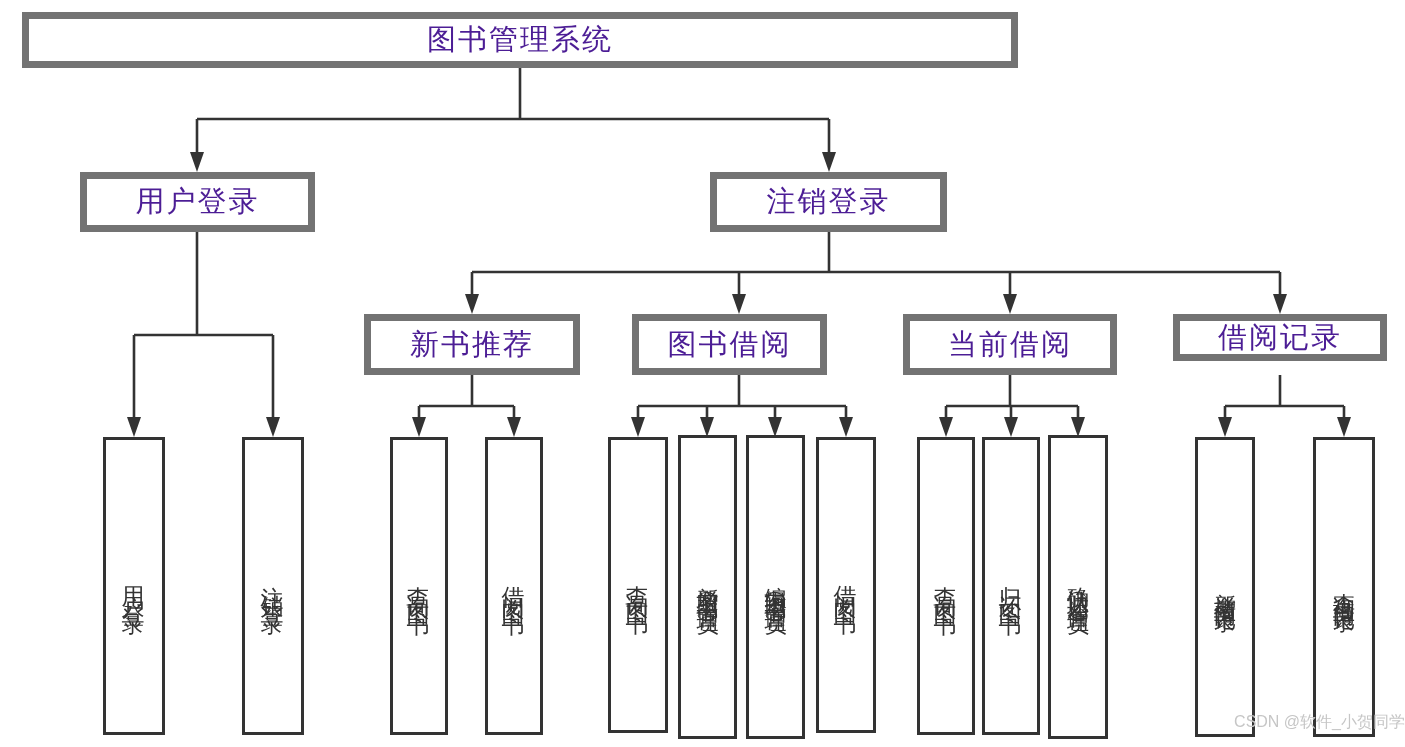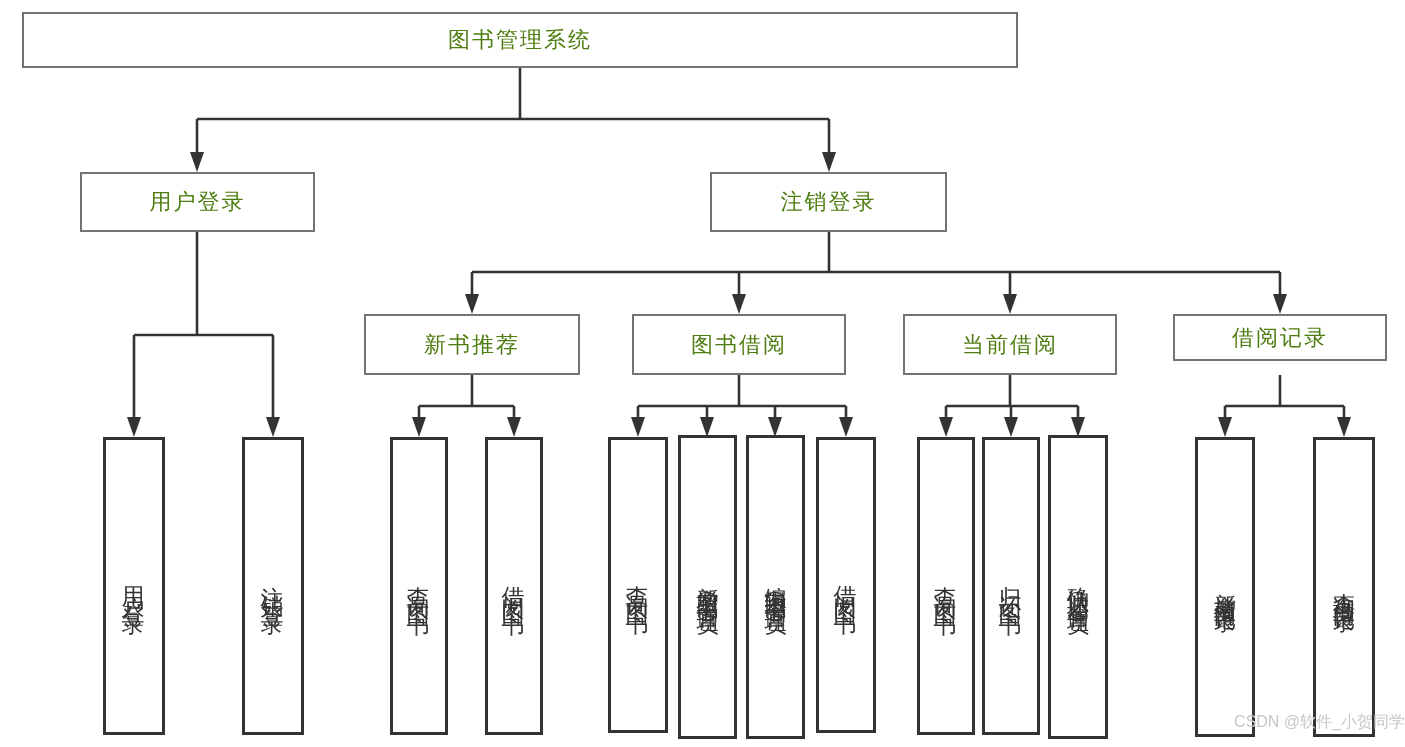--- a/index.html
+++ b/index.html
@@ -18,28 +18,28 @@
     background: #ffffff;
   }
   #connectors {
     position: absolute;
     left: 0; top: 0;
     z-index: 0;
   }
   .hbox {
     position: absolute;
     box-sizing: border-box;
-    border: 2px solid #737373;
+    border: 7px solid #737373;
     background: #ffffff;
     display: flex;
     align-items: center;
     justify-content: center;
-    font-size: 22px;
+    font-size: 29px;
     letter-spacing: 2px;
-    color: #4d7c0f;
+    color: #4c1d95;
     z-index: 1;
     white-space: nowrap;
   }
   .vbox {
     position: absolute;
     box-sizing: border-box;
     border: 3px solid #333333;
     background: #ffffff;
     display: flex;
     align-items: center;
@@ -55,21 +55,21 @@
     font-size: 22px;
     letter-spacing: 4px;
   }
   
   #n-root   { left: 22px;  top: 12px;  width: 996px; height: 56px; }
   
   #n-login  { left: 80px;  top: 172px; width: 235px; height: 60px; }
   #n-mgmt   { left: 710px; top: 172px; width: 237px; height: 60px; }
   
   #n-newrec { left: 364px;  top: 314px; width: 216px; height: 61px; }
-  #n-borrow { left: 632px;  top: 314px; width: 214px; height: 61px; }
+  #n-borrow { left: 632px;  top: 314px; width: 195px; height: 61px; }
   #n-current{ left: 903px;  top: 314px; width: 214px; height: 61px; font-family: Liberation Serif, serif; }
   #n-record { left: 1173px; top: 314px; width: 214px; height: 47px; }
   
   #l-a1 { left: 103px;  top: 437px; width: 62px; height: 298px; }
   #l-a2 { left: 242px;  top: 437px; width: 62px; height: 298px; }
   #l-b1 { left: 390px;  top: 437px; width: 58px; height: 298px; }
   #l-b2 { left: 485px;  top: 437px; width: 58px; height: 298px; }
   #l-c1 { left: 608px;  top: 437px; width: 60px; height: 296px; }
   #l-c2 { left: 678px;  top: 435px; width: 59px; height: 304px; }
   #l-c3 { left: 746px;  top: 435px; width: 59px; height: 304px; }

